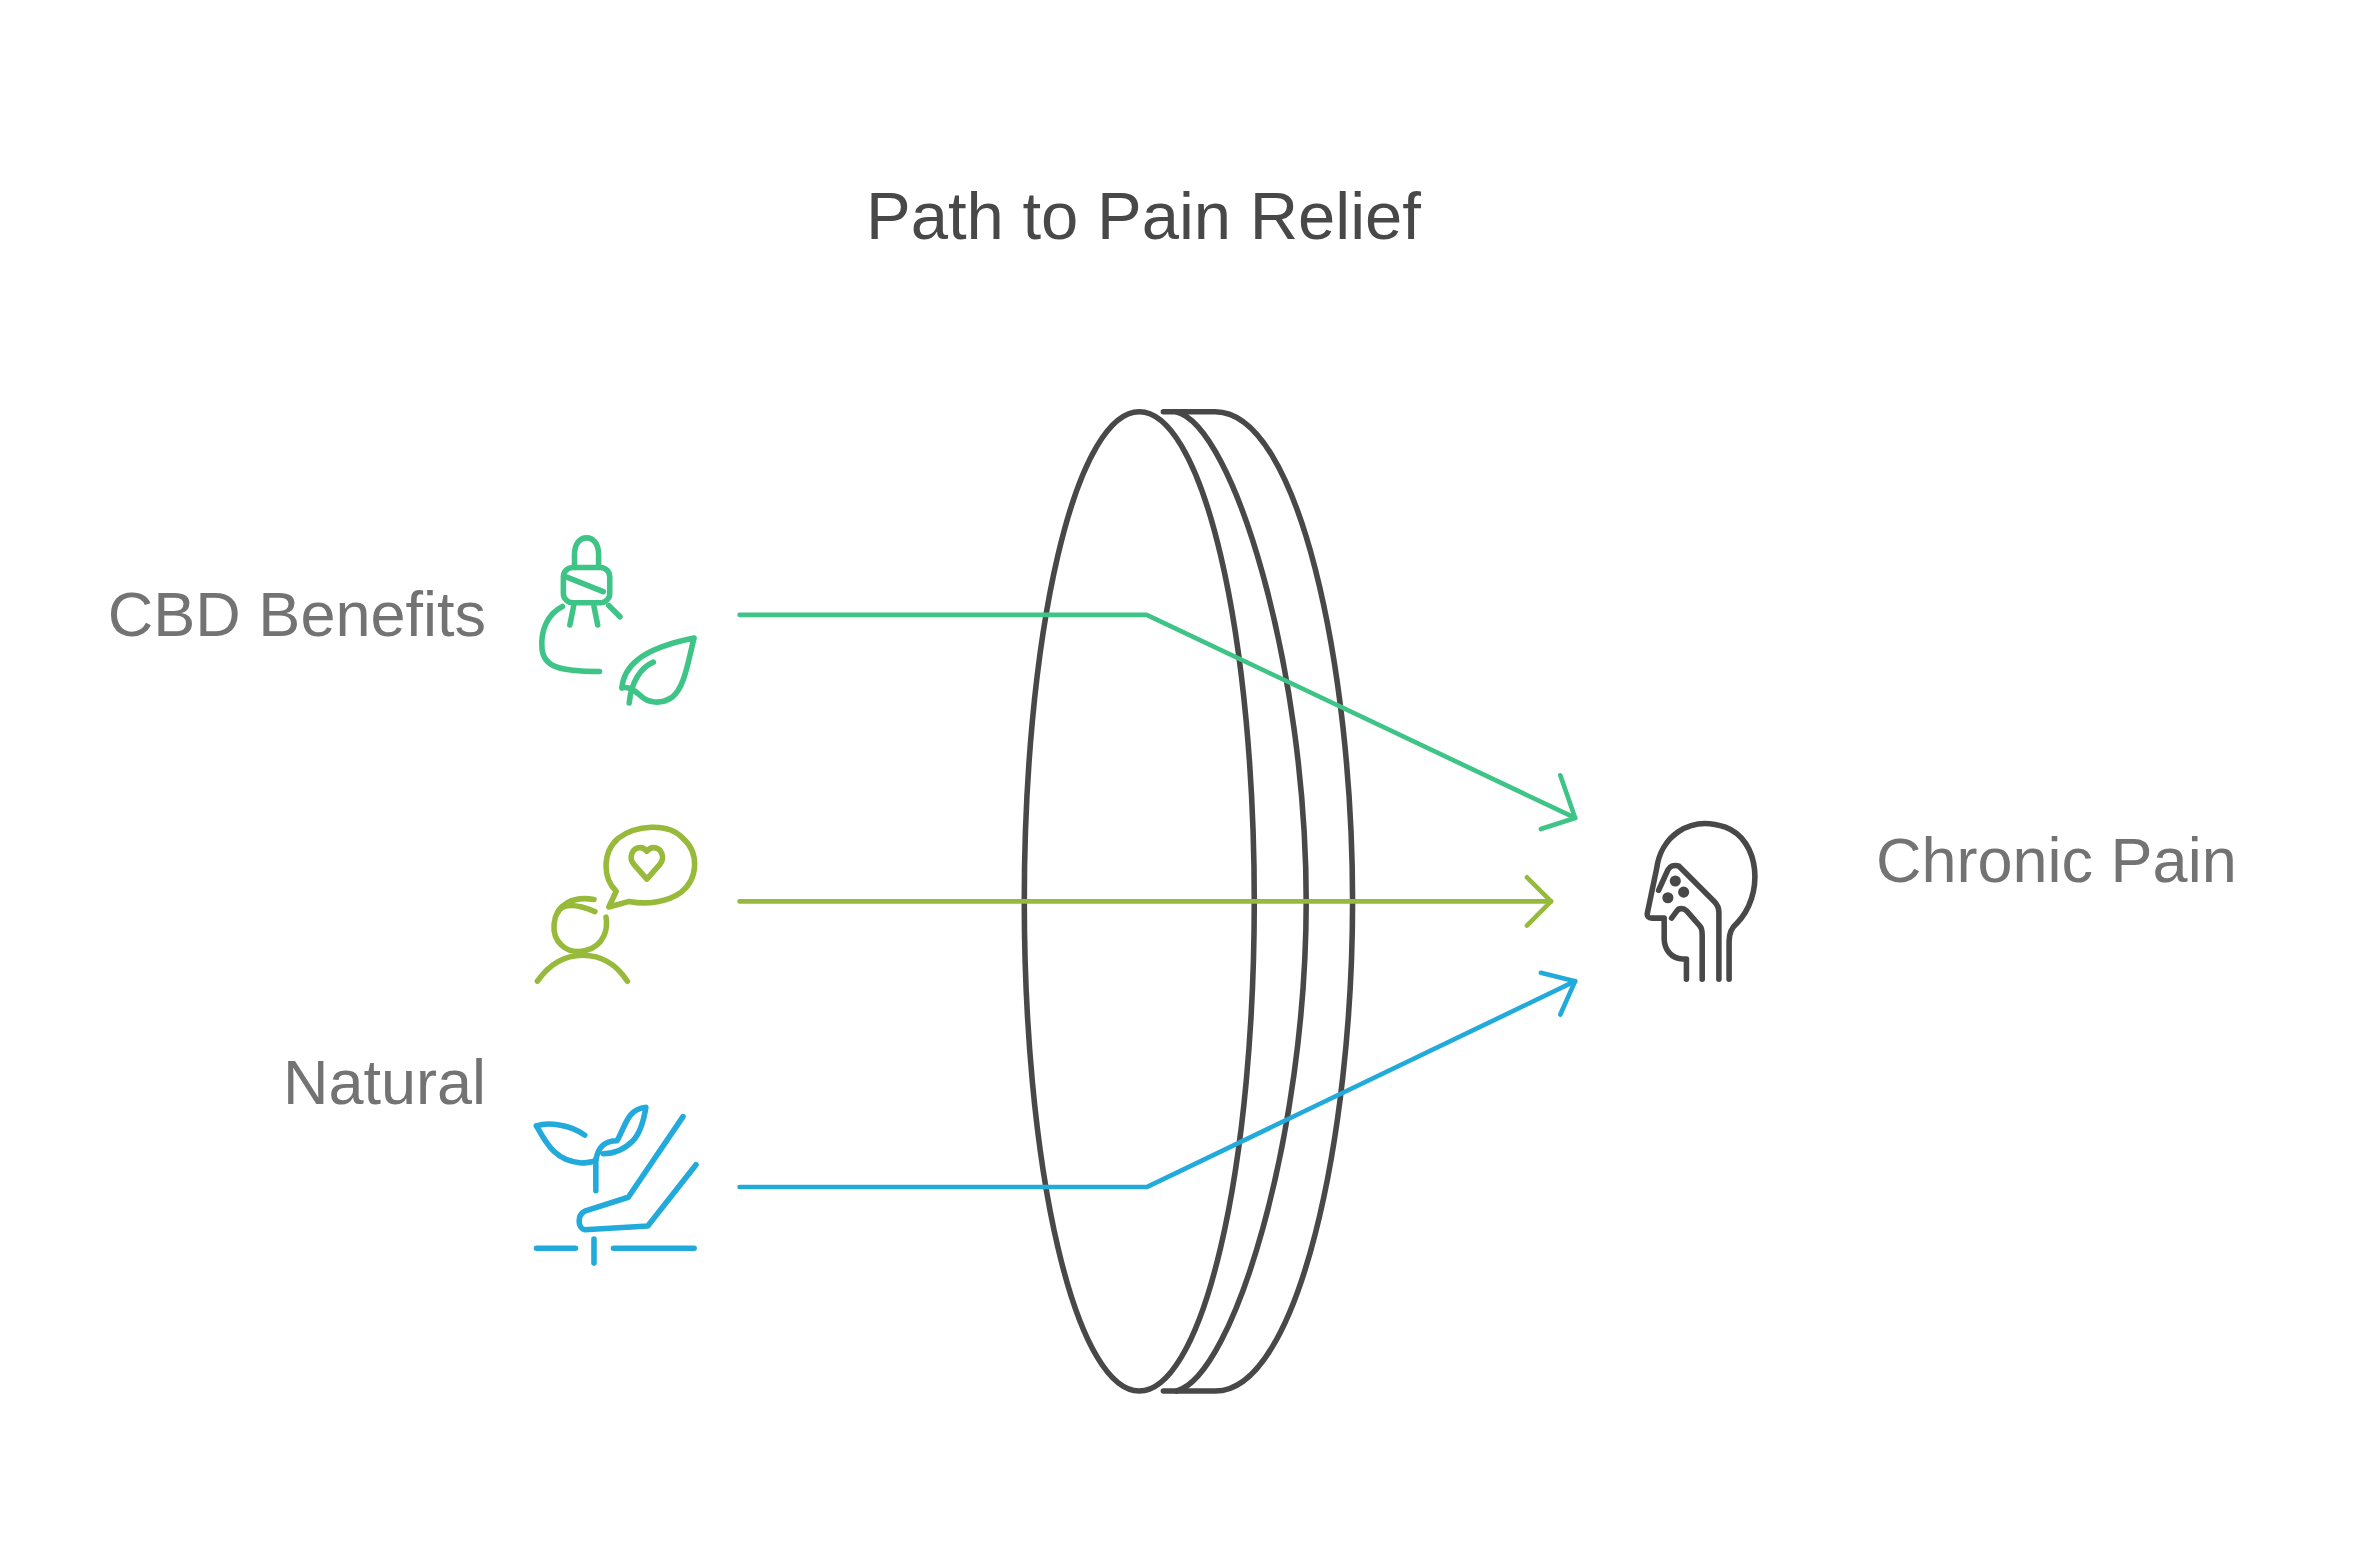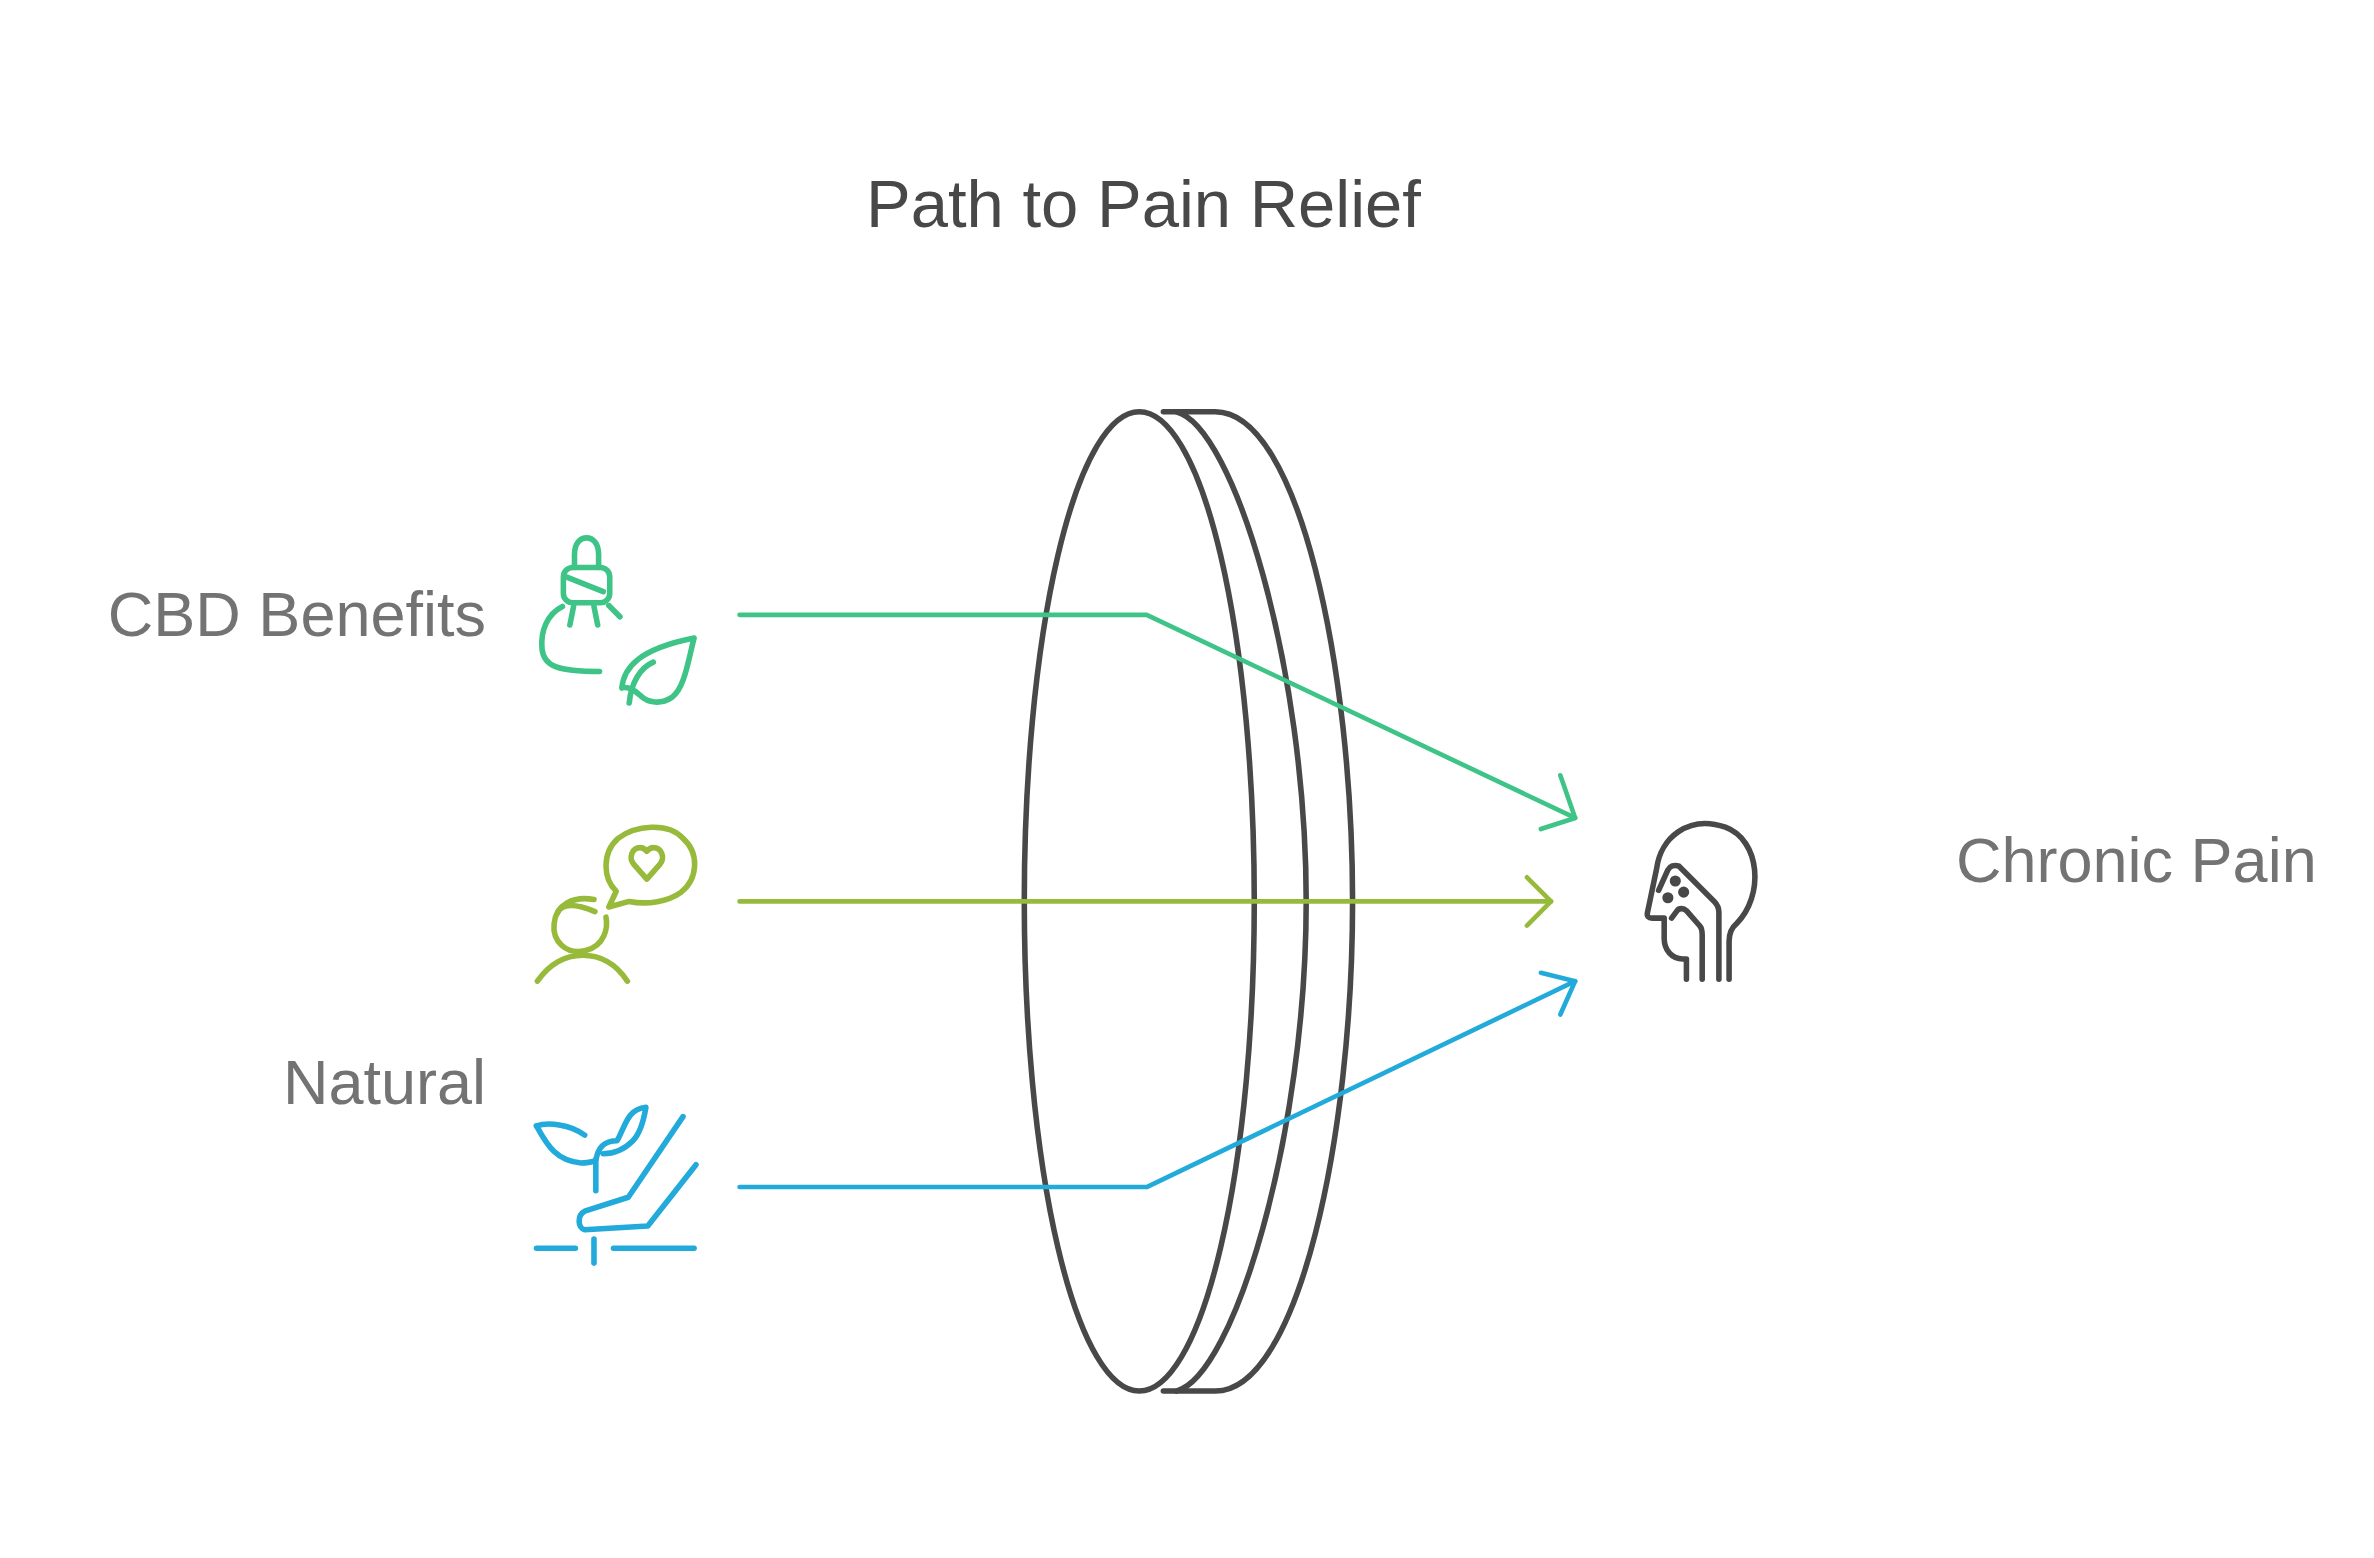--- a/index.html
+++ b/index.html
@@ -1,22 +1,22 @@
 <!DOCTYPE html>
 <html style="font-size:15px"><head>
 <meta charset="utf-8">
 <style>
   html, body { margin: 0; padding: 0; background: #ffffff; }
   body { width: 2375px; height: 1558px; position: relative; overflow: hidden;
          font-family: "Liberation Sans", "DejaVu Sans", sans-serif; color: #484848; }
-  .title { position: absolute; left: 0; width: 2287px; top: 165px; text-align: center;
+  .title { position: absolute; left: 0; width: 2287px; top: 177px; text-align: center;
            font-size: 67px; color: #484848; }
   .label { position: absolute; font-size: 63px; line-height: 83px; color: #737373; }
   .label.left { text-align: right; right: 1889px; }
-  .label.right { text-align: center; left: 1956px; }
+  .label.right { text-align: center; left: 1876px; }
   svg.canvas { position: absolute; left: 0; top: 0; }
 </style>
 </head>
 <body>
 
 <div class="title">Path to Pain Relief</div>
 
 <div class="label left" style="top:573px;">
   <div>CBD Benefits</div>
 </div>

